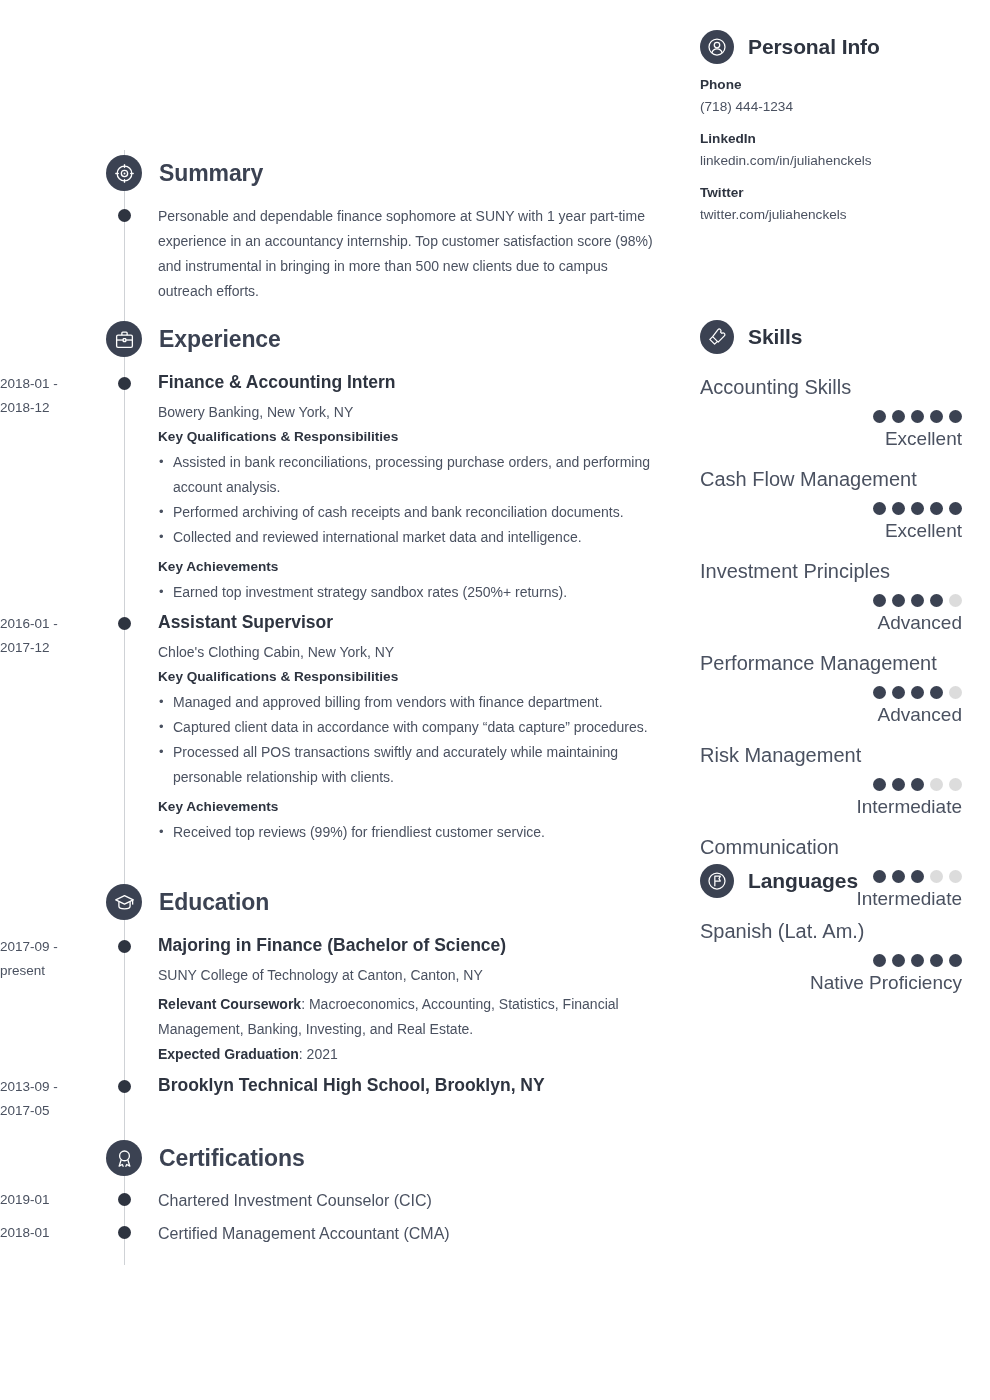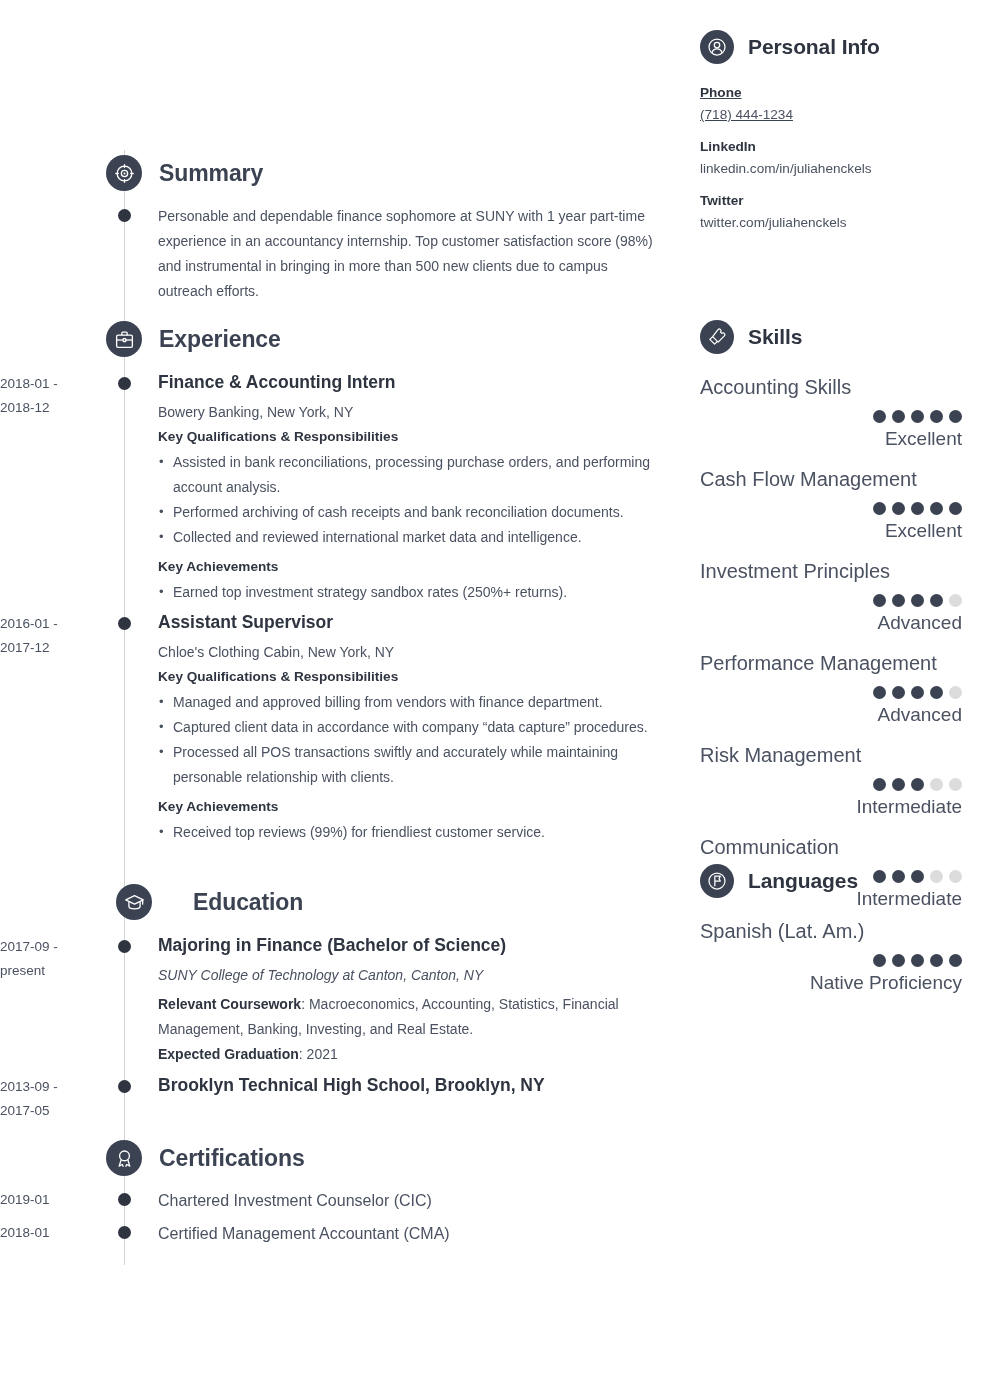--- a/index.html
+++ b/index.html
@@ -144,21 +144,21 @@
     font-size: 17.5px;
     font-weight: bold;
     color: #2e3440;
     line-height: 1.2;
   }
   .job-sub {
     font-size: 14px;
     color: #4a5160;
     margin-top: 11px;
   }
-  .job-sub.italic { font-style: italic; }
+  .job-sub.italic { }
   .sub-head {
     font-size: 13.6px;
     font-weight: bold;
     color: #2e3440;
     margin-top: 9px;
   }
   ul.bullets {
     list-style: none;
     margin-top: 6px;
   }
@@ -337,21 +337,21 @@
           <li>Captured client data in accordance with company “data capture” procedures.</li>
           <li>Processed all POS transactions swiftly and accurately while maintaining personable relationship with clients.</li>
         </ul>
         <div class="sub-head">Key Achievements</div>
         <ul class="bullets">
           <li>Received top reviews (99%) for friendliest customer service.</li>
         </ul>
       </div>
     </div>
 
-    <div class="sec-head" style="left:116px; top:884px;gap:24px;">
+    <div class="sec-head" style="left:106px; top:884px;">
       <div class="sec-icon">
         <svg width="21" height="21" viewBox="0 0 24 24" fill="none" stroke="#fff" stroke-width="1.5" stroke-linejoin="round">
           <path d="M12 4.2 22 9l-10 4.8L2 9z"></path>
           <path d="M5.6 11.2v5.1c0 1.6 2.9 2.9 6.4 2.9s6.4-1.3 6.4-2.9v-5.1"></path>
           <line x1="21.3" y1="9.4" x2="21.3" y2="14.4"></line>
         </svg>
       </div>
       <div class="sec-title">Education</div>
     </div>
 
@@ -416,21 +416,21 @@
         <div class="r-sec-icon">
           <svg width="20" height="20" viewBox="0 0 24 24" fill="none" stroke="#fff" stroke-width="1.5">
             <circle cx="12" cy="12" r="9.6"></circle>
             <circle cx="12" cy="9.6" r="3.3"></circle>
             <path d="M5.9 19.2c0.7-3.2 3.2-4.9 6.1-4.9s5.4 1.7 6.1 4.9"></path>
           </svg>
         </div>
         <div class="r-sec-title">Personal Info</div>
       </div>
 
-      <div class="info-item" style="margin-top:21px;text-decoration:underline;">
+      <div class="info-item" style="margin-top:13px;">
         <div class="info-label">Phone</div>
         <div class="info-value">(718) 444-1234</div>
       </div>
       <div class="info-item">
         <div class="info-label">LinkedIn</div>
         <div class="info-value">linkedin.com/in/juliahenckels</div>
       </div>
       <div class="info-item">
         <div class="info-label">Twitter</div>
         <div class="info-value">twitter.com/juliahenckels</div>

